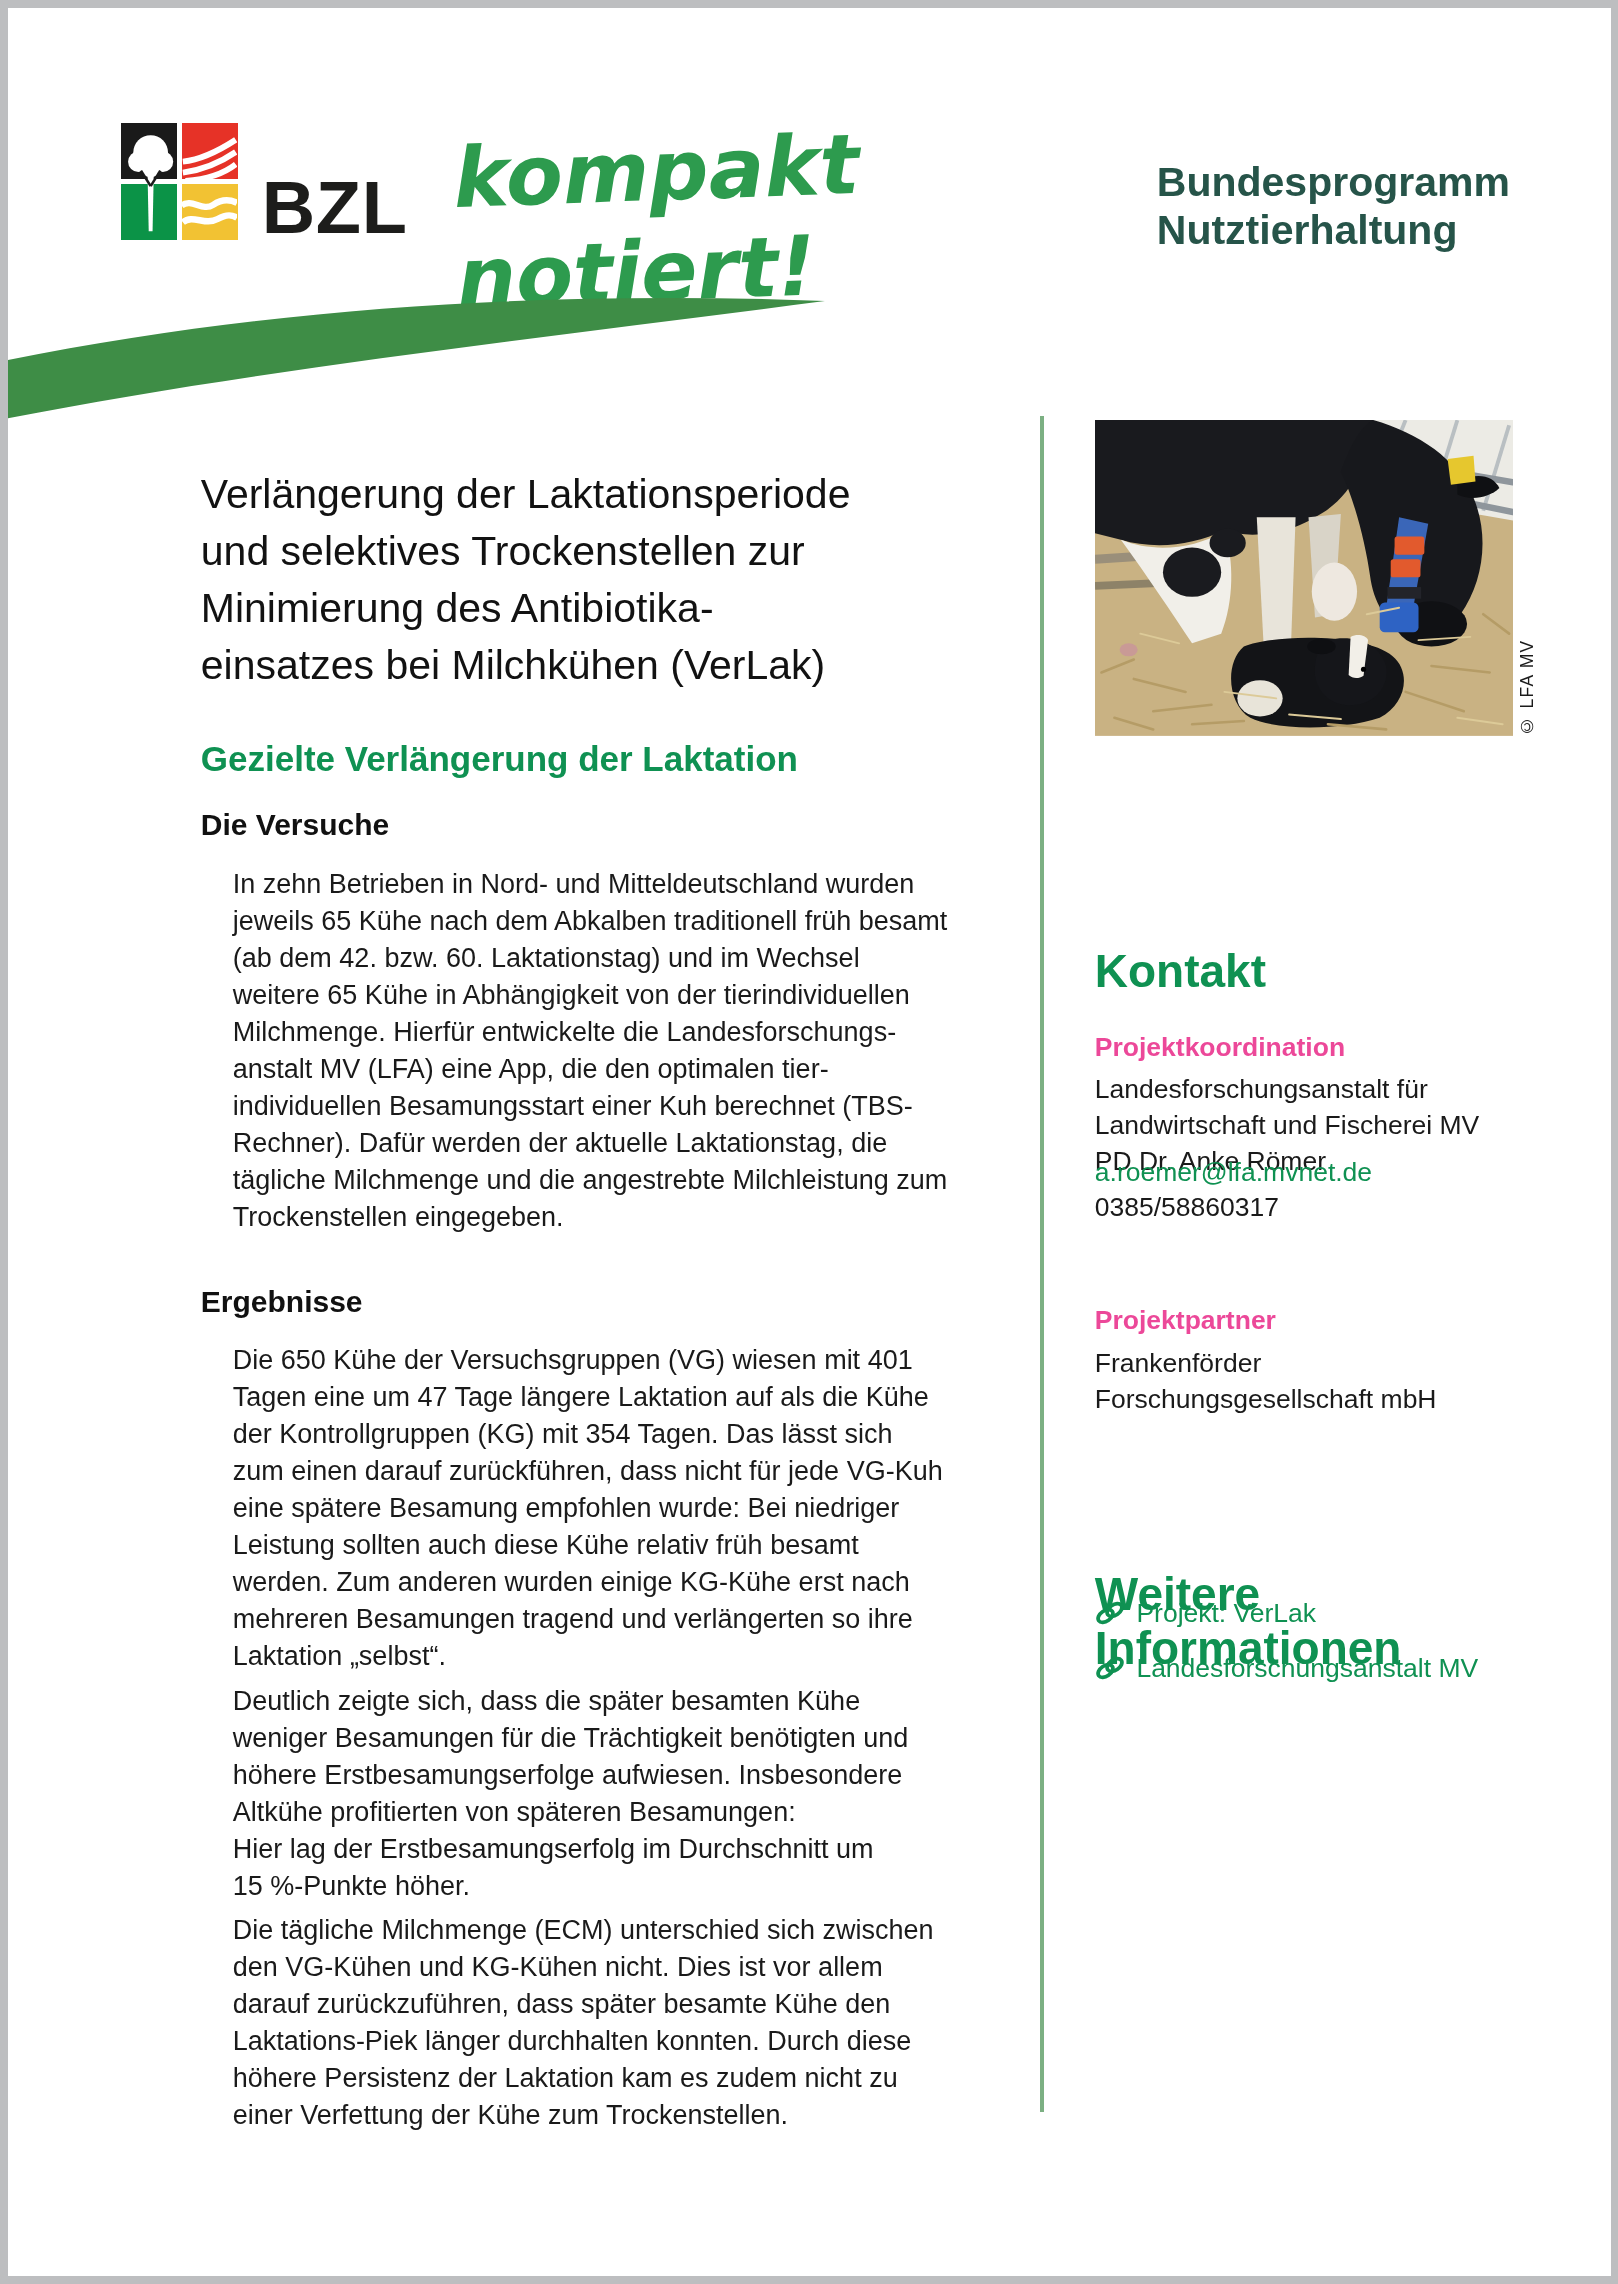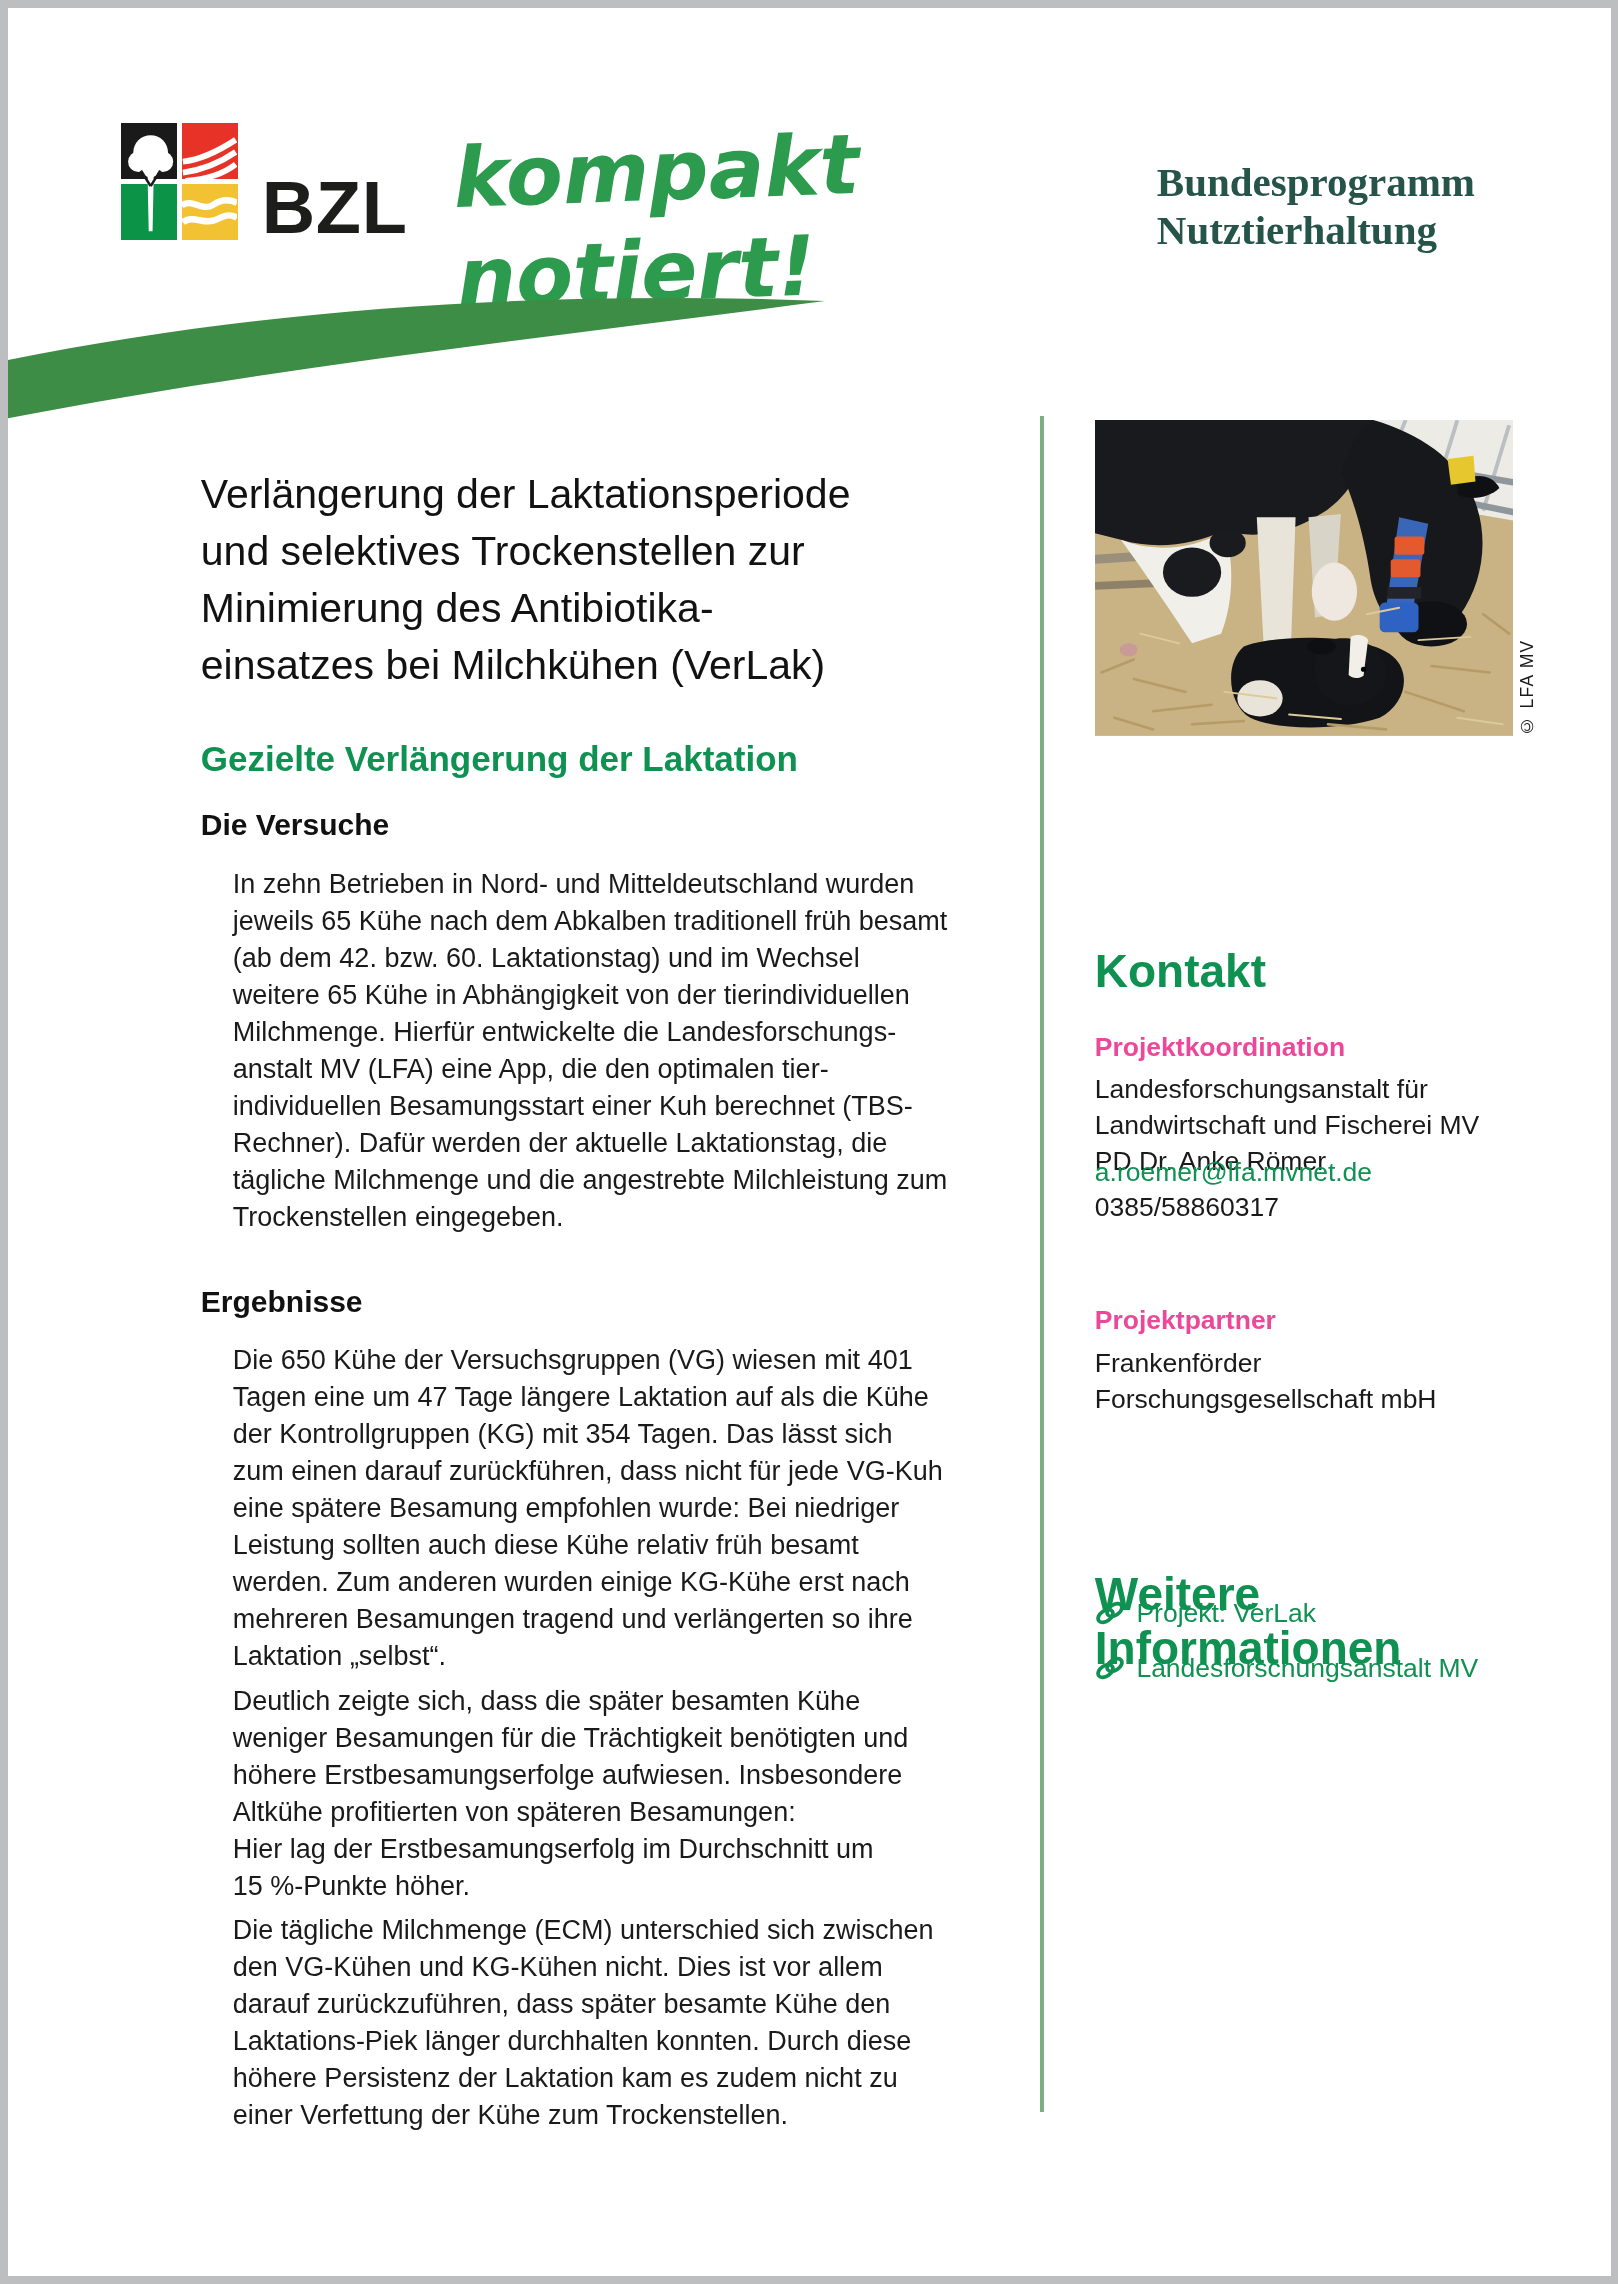--- a/index.html
+++ b/index.html
@@ -34,21 +34,21 @@
   }
   .script{
     left:447px;top:110px;width:634px;
     font-family:"DejaVu Sans", sans-serif;
     font-style:italic;font-weight:600;
     font-size:83px;line-height:1.2;color:#2d9b4e;
     transform:rotate(-2deg);
   }
   .program{
     left:1149px;top:150px;width:427px;
-    font-family:Liberation Serif, serif;
+    font-family:Liberation Sans, sans-serif;
     font-weight:700;font-size:41px;line-height:48px;color:#265449;
   }
   .swoosh{left:0;top:271px;width:835px;height:162px;}
 
   
   .divider{left:1032px;top:408px;width:3.9px;height:1696px;background:#7cb083;}
 
   .doc-title{
     left:193px;top:431px;width:835px;
     font-size:41px;font-weight:400;line-height:57px;color:#121212;

